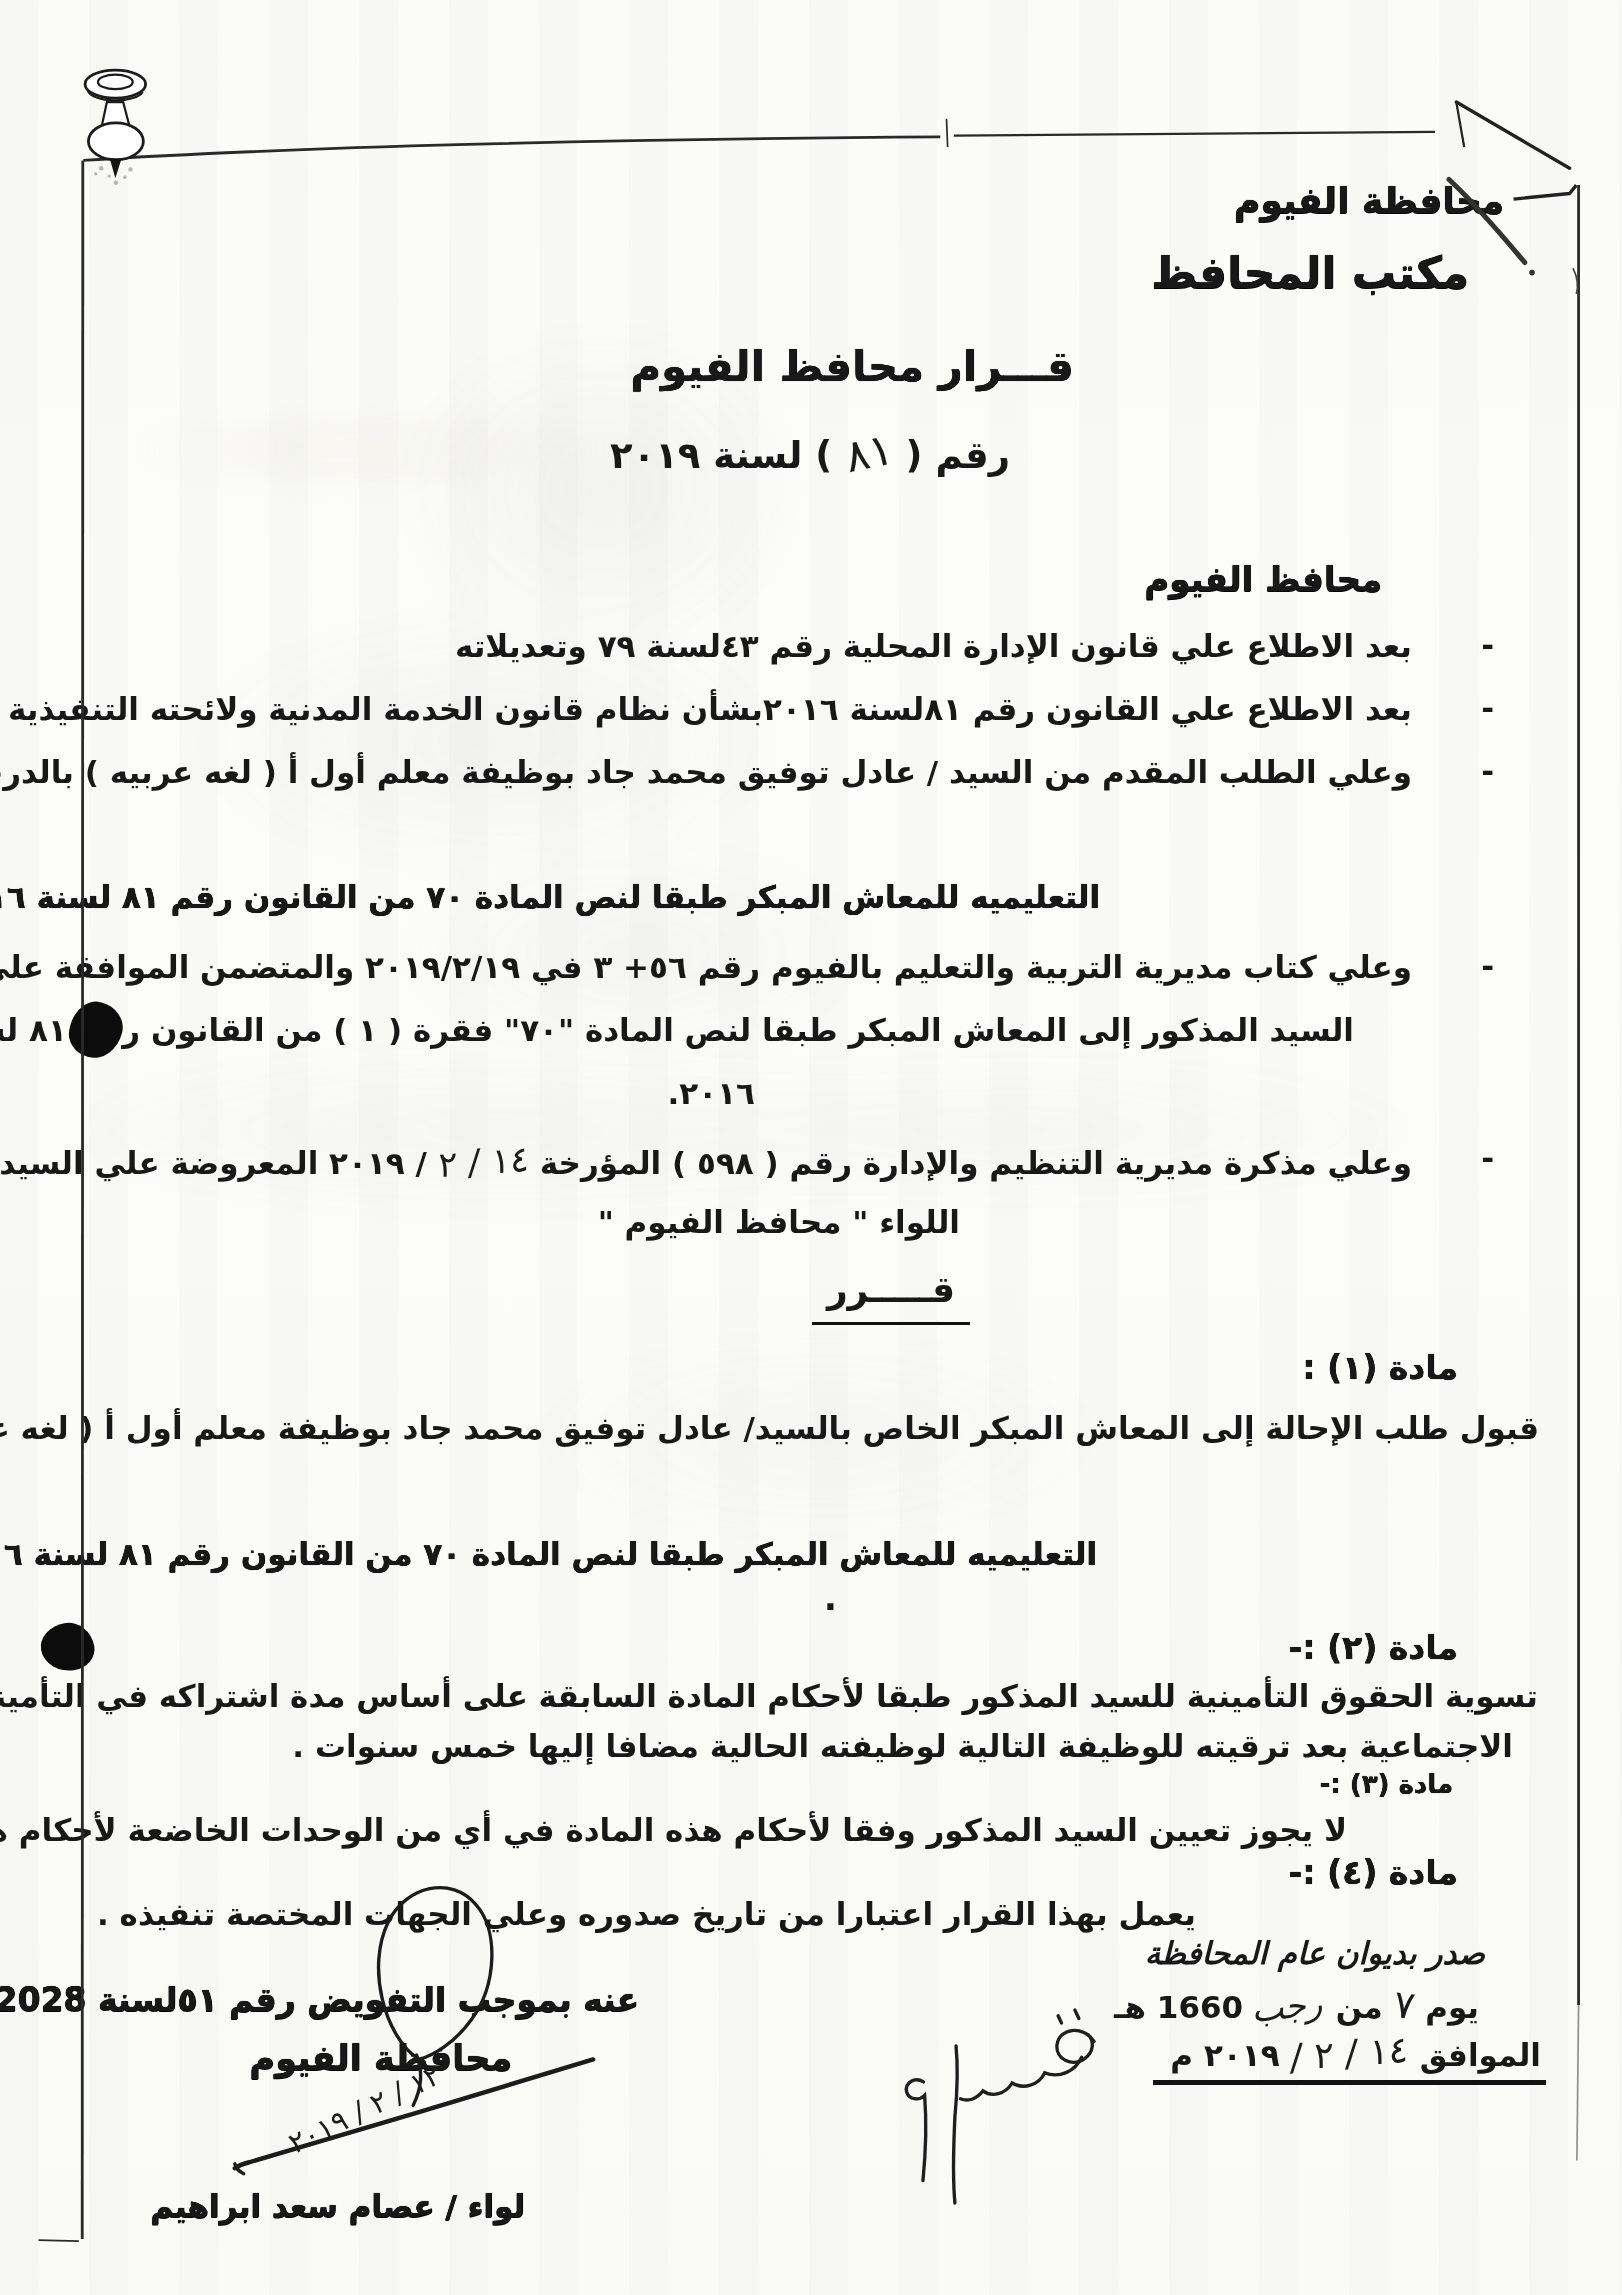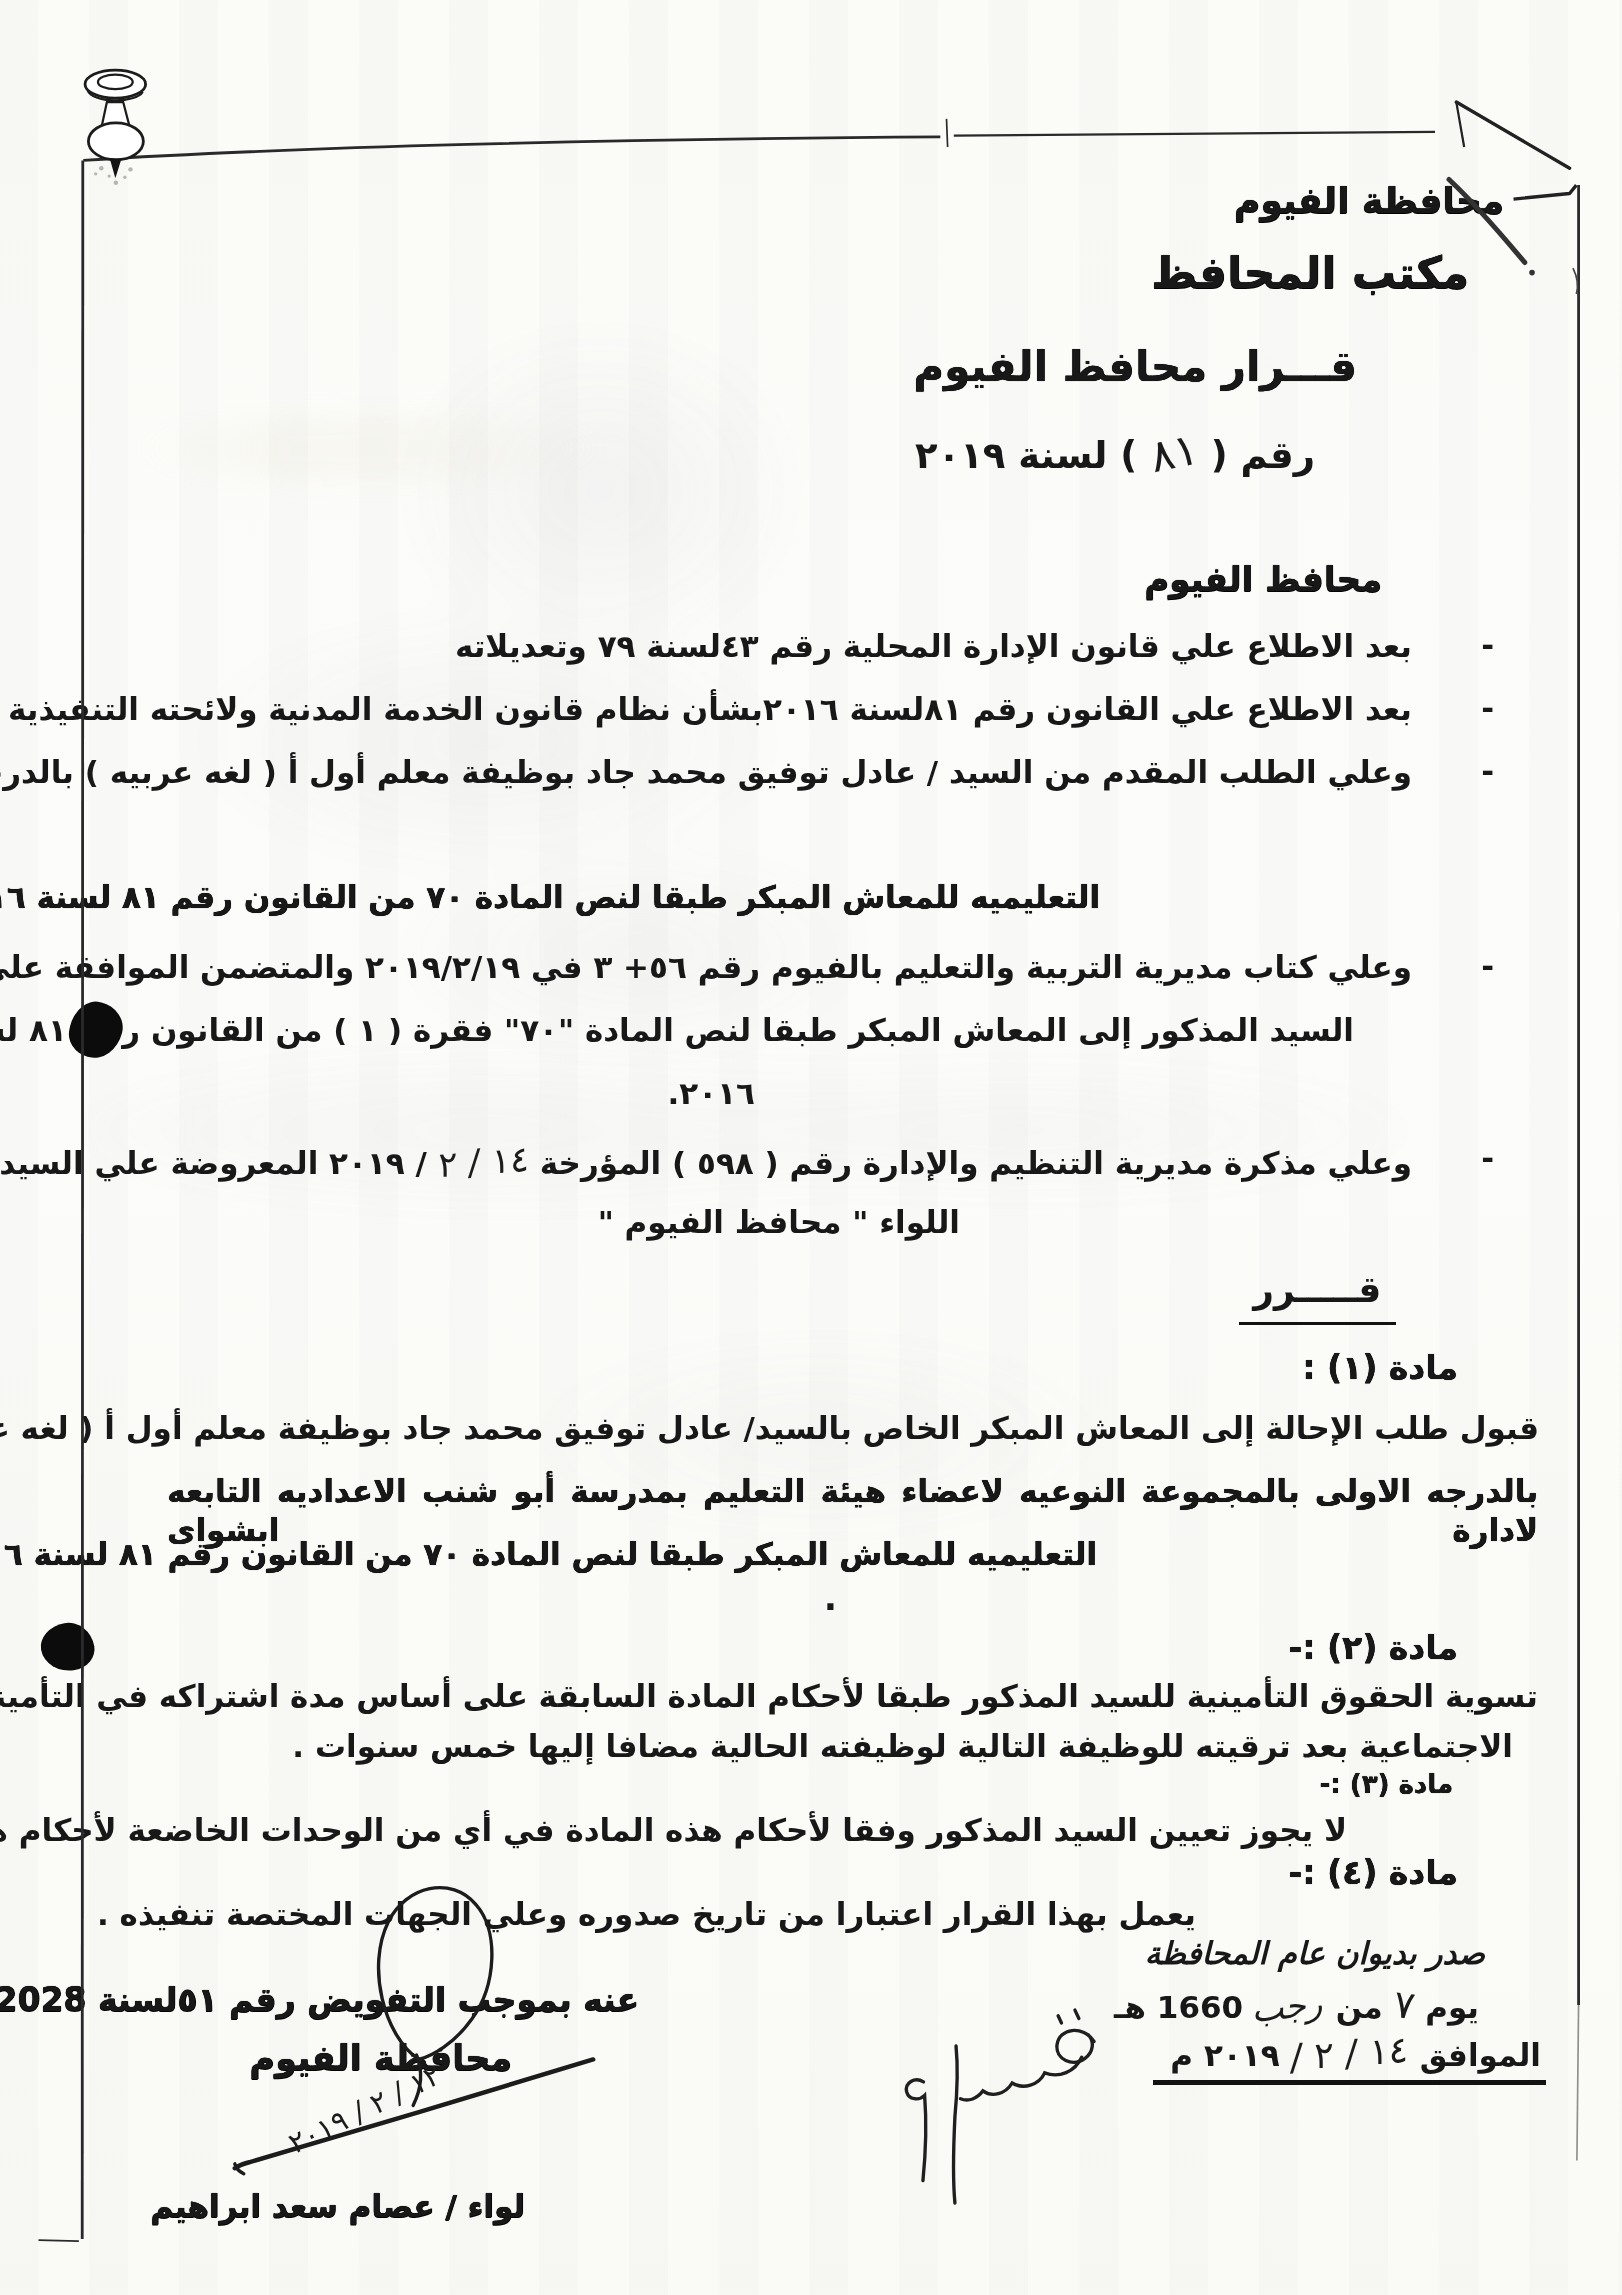--- a/index.html
+++ b/index.html
@@ -28,21 +28,21 @@
   .wm3{left:426px;top:1279px;width:785px;height:314px;opacity:.045;
     background:radial-gradient(ellipse 50% 45% at 50% 50%, #8a9098 0%, transparent 78%);}
   .wm4{left:135px;top:415px;width:477px;height:67px;opacity:.10;filter:blur(10px);
     background:linear-gradient(90deg, transparent, #d8d2b8 30%, #ded8c0 70%, transparent);}
 
   .line{position:absolute;white-space:nowrap;font-weight:bold;font-size:31px;line-height:1.25;color:#181818;}
   .dark{text-shadow:0 0 0.7px #000, 0.3px 0 0 #000;}
   .just{white-space:normal;text-align:justify;text-align-last:justify;}
   .hw{font-weight:400;display:inline-block;transform:rotate(-4deg) skewX(-5deg);font-size:1.14em;color:#1c1c1c;}
   .dash{position:absolute;font-weight:bold;font-size:31px;color:#181818;}
-  .ctr{text-align:right;}
+  .ctr{text-align:center;}
   .blob{position:absolute;background:#0c0c0c;border-radius:46% 54% 52% 48%/55% 45% 58% 42%;}
   .stamp{text-shadow:0 0 0.8px #000, 0.6px 0 0 #000, 0 0.6px 0 #000;}
   .uline{position:absolute;background:#121212;}
   svg.overlay{position:absolute;left:0;top:0;pointer-events:none;}
 </style>
 </head>
 <body>
 
 <div class="page">
 
@@ -82,21 +82,20 @@
     <span>وعلي مذكرة مديرية التنظيم والإدارة رقم ( ٥٩٨ ) المؤرخة </span><span class="hw">١٤ / ٢</span><span> / ٢٠١٩ المعروضة علي السيد</span>
   </div>
   <div class="line" style="top:1203px;right:662px;">اللواء " محافظ الفيوم "</div>
 
   <div class="line ctr" style="top:1267px;left:387px;width:1010px;">
     <span style="display:inline-block;border-bottom:3.9px solid #121212;padding:0 14.6px 10px;font-size:36px;">قـــــرر</span>
   </div>
 
   <div class="line dark" style="top:1347px;right:164px;font-size:33px;">مادة (١) :</div>
   <div class="line" style="top:1409px;right:83px;">قبول طلب الإحالة إلى المعاش المبكر الخاص بالسيد/ عادل توفيق محمد جاد بوظيفة معلم أول أ ( لغه عربيه )</div>
-  <div class="line just dark" style="top:1472px;right:84px;left:168px;">بالدرجه الاولى بالمجموعة النوعيه لاعضاء هيئة التعليم بمدرسة أبو شنب الاعداديه  التابعه لادارة ابشواى</div>
   <div class="line dark" style="top:1535px;right:525px;">التعليميه للمعاش المبكر طبقا لنص المادة ٧٠  من القانون رقم ٨١ لسنة ٢٠١٦ .</div>
   <div class="line" style="top:1577px;right:785px;font-size:35px;">.</div>
 
   <div class="line dark" style="top:1627px;right:164px;font-size:33px;">مادة (٢) :-</div>
   <div class="line" style="top:1677px;right:84px;">تسوية الحقوق التأمينية للسيد المذكور طبقا لأحكام المادة السابقة على أساس مدة اشتراكه في التأمينات</div>
   <div class="line" style="top:1727px;right:109px;">الاجتماعية بعد ترقيته للوظيفة التالية لوظيفته الحالية مضافا إليها خمس سنوات .</div>
 
   <div class="line dark" style="top:1768px;right:169px;font-size:26px;">مادة (٣) :-</div>
   <div class="line" style="top:1811px;right:275px;">لا يجوز تعيين السيد المذكور وفقا لأحكام هذه المادة في أي من الوحدات الخاضعة لأحكام هذا القانون</div>
 

